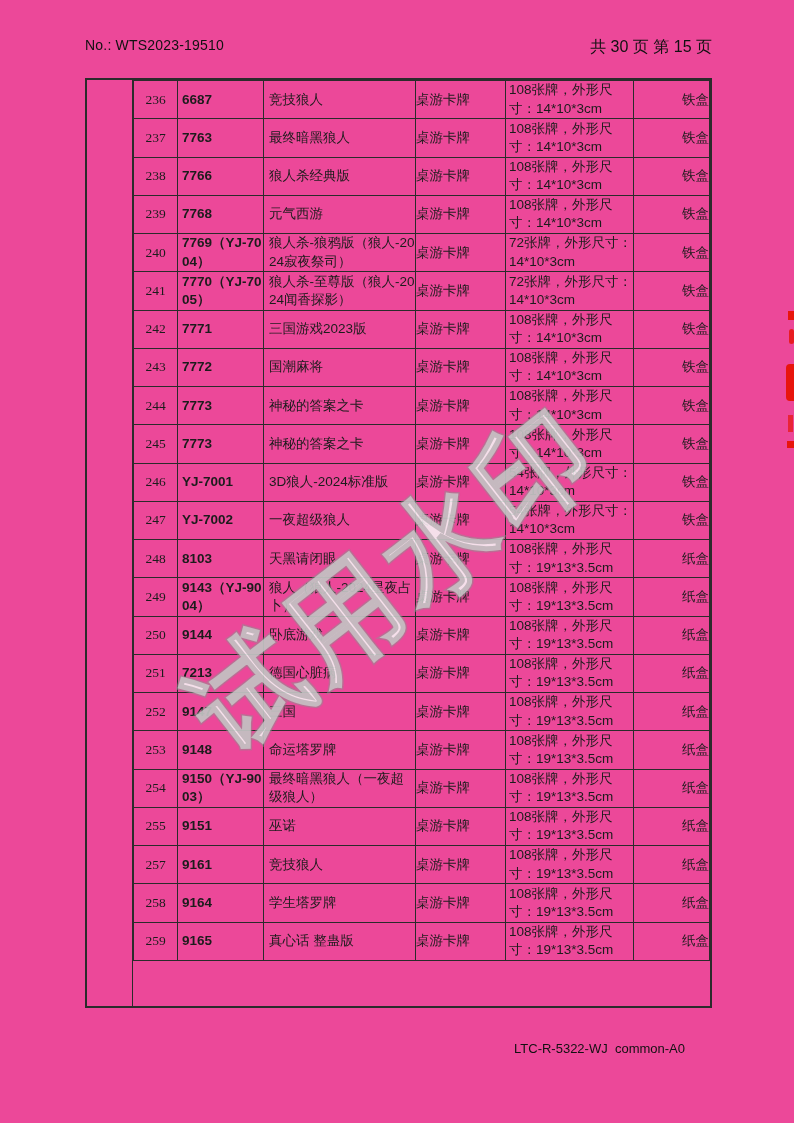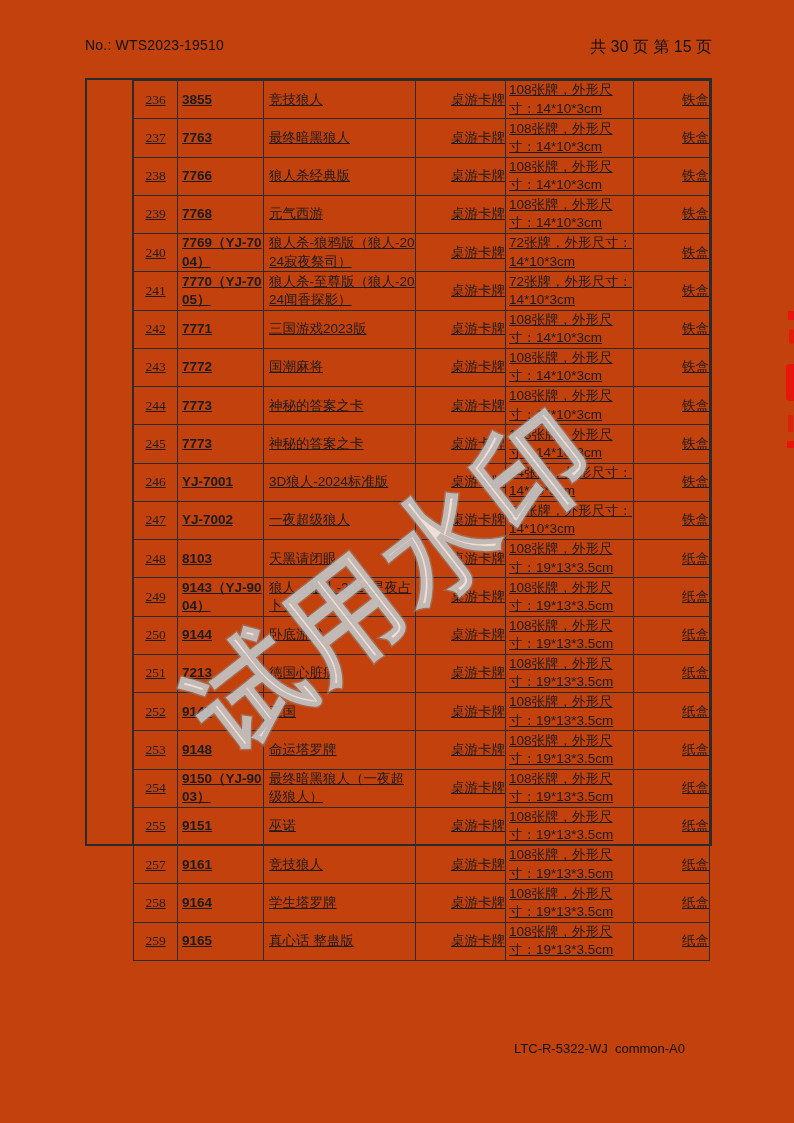--- a/index.html
+++ b/index.html
@@ -1,21 +1,21 @@
 <!DOCTYPE html>
 <html><head>
 <meta charset="utf-8">
 <style>
   * { margin: 0; padding: 0; box-sizing: border-box; }
   html, body { background: #ffffff; }
   .page {
     position: relative;
     width: 794px;
     height: 1123px;
-    background: #c2410c;
+    background: #ec4899;
     overflow: hidden;
     font-family: "Liberation Sans", sans-serif;
     color: #1c1c1c;
   }
   
   .hdr-left {
     position: absolute;
     left: 85px; top: 37px;
     font-size: 14px;
     letter-spacing: 0.2px;
@@ -24,24 +24,23 @@
   .hdr-right {
     position: absolute;
     right: 82px; top: 37px;
     font-size: 16px;
     color: #111;
   }
   
   .table-box {
     position: absolute;
     left: 85px; top: 78px;
-    width: 627px; height: 768px;
+    width: 627px; height: 930px;
     border: 2px solid #2b2b2b;
     display: flex;
-    text-decoration: underline;
   }
   .spacer-col {
     width: 46px;
     border-right: 1px solid #2b2b2b;
   }
   .grid-wrap { flex: 1; }
   table.grid {
     width: 100%;
     border-collapse: collapse;
     table-layout: fixed;
@@ -61,21 +60,21 @@
     font-family: "Liberation Serif", serif;
     font-size: 14px;
     color: #3a3a3a;
   }
   td.c-code {
     padding-left: 4px;
     font-weight: bold;
     font-family: "Liberation Sans", sans-serif;
   }
   td.c-name { padding-left: 5px; }
-  td.c-cat  { text-align: right; }
+  td.c-cat  { text-align: left; }
   td.c-spec { padding-left: 3px; }
   td.c-mat  { text-align: right; }
   
   .watermark {
     position: absolute;
     left: 110px; top: 512px;
     width: 570px;
     text-align: center;
     font-size: 112px;
     font-weight: bold;
@@ -122,21 +121,21 @@
           <col style="width:44px">
           <col style="width:86px">
           <col style="width:152px">
           <col style="width:90px">
           <col style="width:128px">
           <col>
         </colgroup>
         <tbody id="rows-body">
             <tr>
               <td class="c-no">236</td>
-              <td class="c-code">3855</td>
+              <td class="c-code">6687</td>
               <td class="c-name">竞技狼人</td>
               <td class="c-cat">桌游卡牌</td>
               <td class="c-spec">108张牌，外形尺寸：14*10*3cm</td>
               <td class="c-mat">铁盒</td>
             </tr>
             <tr>
               <td class="c-no">237</td>
               <td class="c-code">7763</td>
               <td class="c-name">最终暗黑狼人</td>
               <td class="c-cat">桌游卡牌</td>

